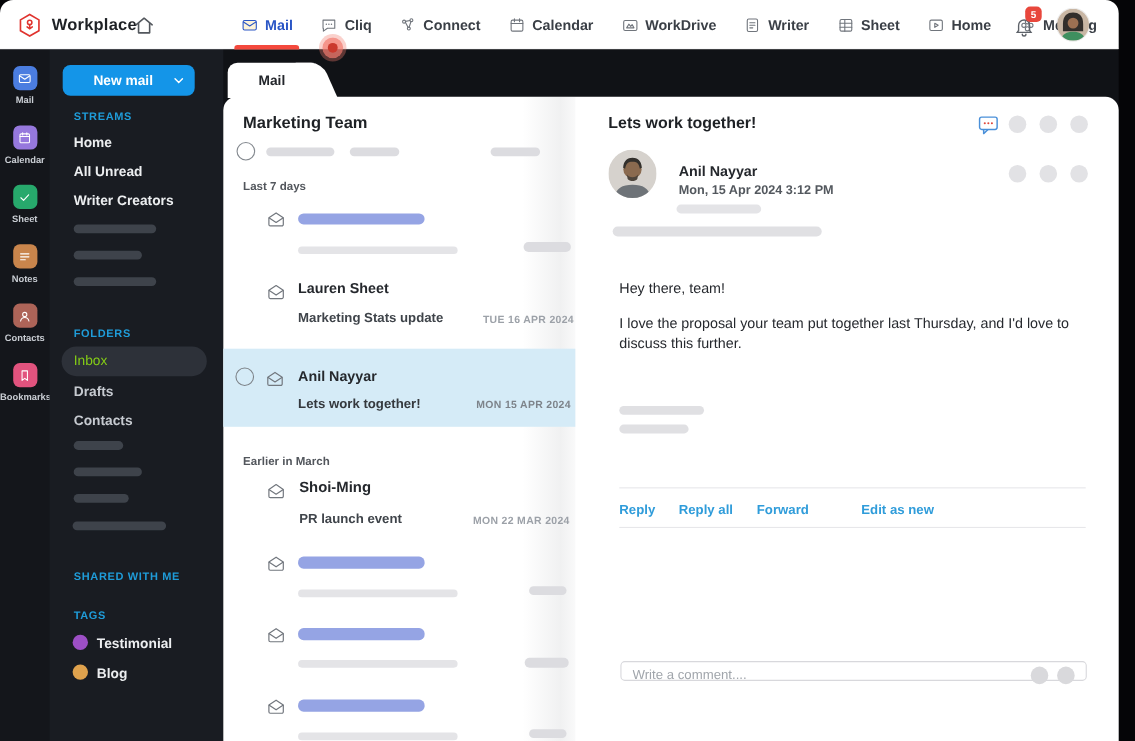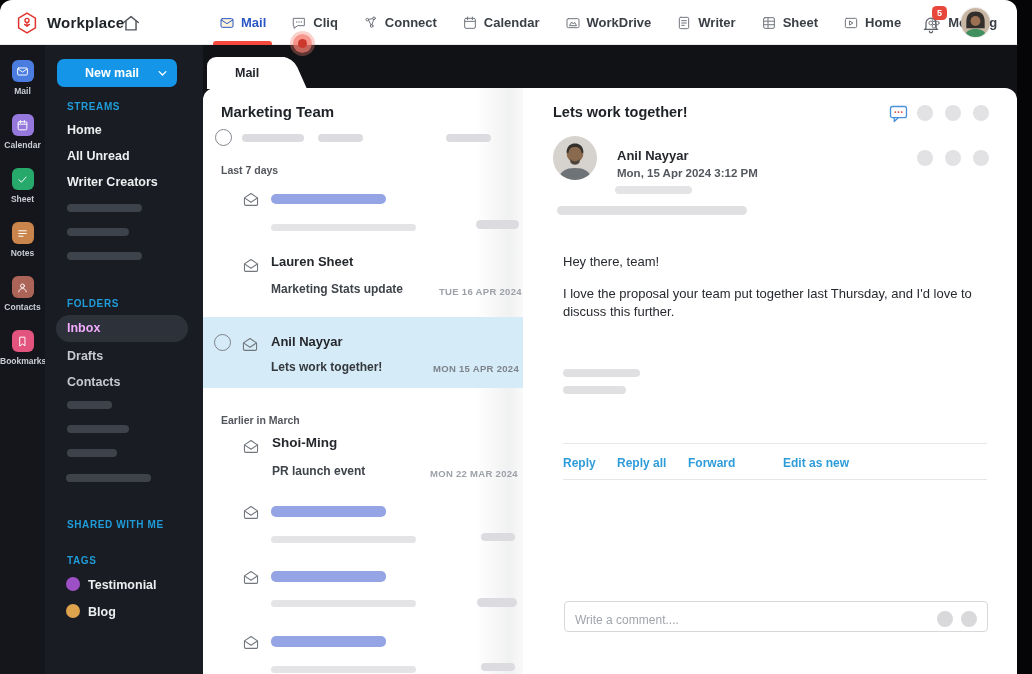--- a/index.html
+++ b/index.html
@@ -81,22 +81,22 @@
   
   .pane-subject { position:absolute; left:350px; top:16px; font-size:14.5px; font-weight:700; color:#1e2125; }
   .dot16 { position:absolute; width:16px; height:16px; border-radius:50%; background:#e2e2e5; cursor:pointer; }
   .cmt-ic { position:absolute; left:686px; top:16px; width:19px; height:18px; cursor:pointer; }
   .avatar-lg { position:absolute; left:350px; top:48px; width:44px; height:44px; border-radius:50%; overflow:hidden; }
   .pane-sender { position:absolute; left:414px; top:60px; font-size:13px; font-weight:700; color:#25282d; }
   .pane-date { position:absolute; left:414px; top:79px; font-size:11.5px; font-weight:600; color:#53585e; }
   .body-line { position:absolute; left:360px; font-size:13px; color:#26292e; }
   .divider { position:absolute; left:360px; width:424px; height:1px; background:#e7e7ea; }
   .action-link { position:absolute; font-size:12px; font-weight:600; color:#2f9cda; cursor:pointer; }
-  .comment-box { position:absolute; left:361px; top:513px; width:424px; height:31px; border:1px solid #d8d8dc;
-                 border-radius:4px; display:flex; align-items:flex-end; padding:4px 10px; }
+  .comment-box { position:absolute; left:361px; top:513px; width:424px; height:18px; border:1px solid #d8d8dc;
+                 border-radius:4px; display:flex; align-items:flex-start; padding:4px 10px; }
   .comment-box input { border:none; outline:none; flex:1; font-size:12px; font-family:"Liberation Sans",sans-serif; color:#3c4046; background:transparent; }
   .comment-box input::placeholder { color:#a0a5ab; }
   .cb-dot { width:16px; height:16px; border-radius:50%; background:#d9d9dc; margin-left:8px; flex:0 0 auto; cursor:pointer; }
 </style>
 </head>
 <body>
 
 <div class="stage">
 
   <div class="topbar">
@@ -271,21 +271,21 @@
     <div class="sb-section" style="top:56px">STREAMS</div>
     <div class="sb-item" style="top:78px">Home</div>
     <div class="sb-item" style="top:104px">All Unread</div>
     <div class="sb-item" style="top:130px">Writer Creators</div>
     <div class="sk dark" style="left:22px; top:159px; width:75px"></div>
     <div class="sk dark" style="left:22px; top:183px; width:62px"></div>
     <div class="sk dark" style="left:22px; top:207px; width:75px"></div>
 
     <div class="sb-section" style="top:253px">FOLDERS</div>
     <div class="sb-pill"></div>
-    <div class="sb-item" style="top:276px; font-weight:700; color:#f0abfc">Inbox</div>
+    <div class="sb-item" style="top:276px; font-weight:400; color:#84cc16">Inbox</div>
     <div class="sb-item dim" style="top:304px">Drafts</div>
     <div class="sb-item dim" style="top:330px">Contacts</div>
     <div class="sk dark" style="left:22px; top:356px; width:45px"></div>
     <div class="sk dark" style="left:22px; top:380px; width:62px"></div>
     <div class="sk dark" style="left:22px; top:404px; width:50px"></div>
     <div class="sk dark" style="left:21px; top:429px; width:85px"></div>
 
     <div class="sb-section" style="top:474px">SHARED WITH ME</div>
     <div class="sb-section" style="top:510px">TAGS</div>
     <div class="tag-dot" style="left:21px; top:532px; background:#9d4fc6"></div>

